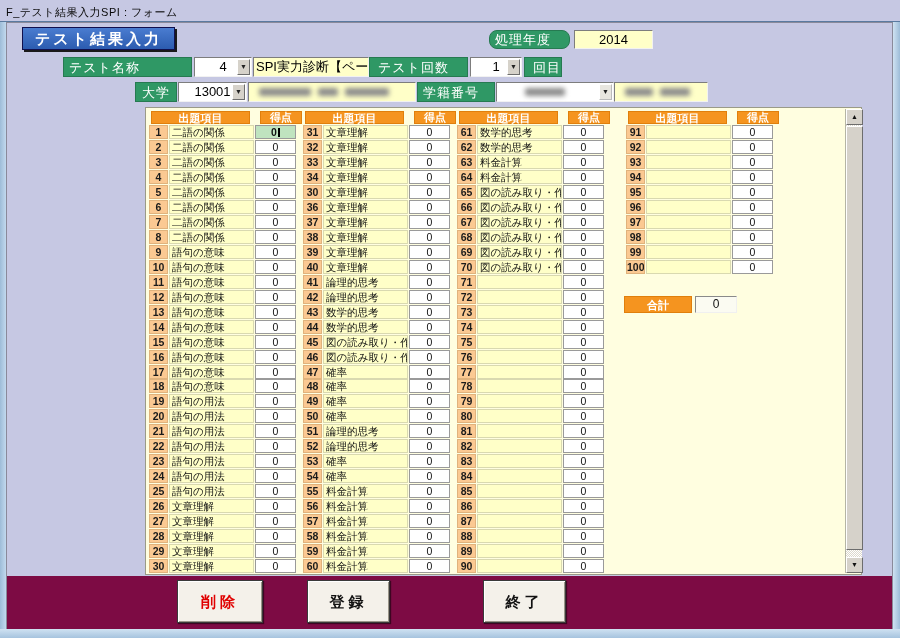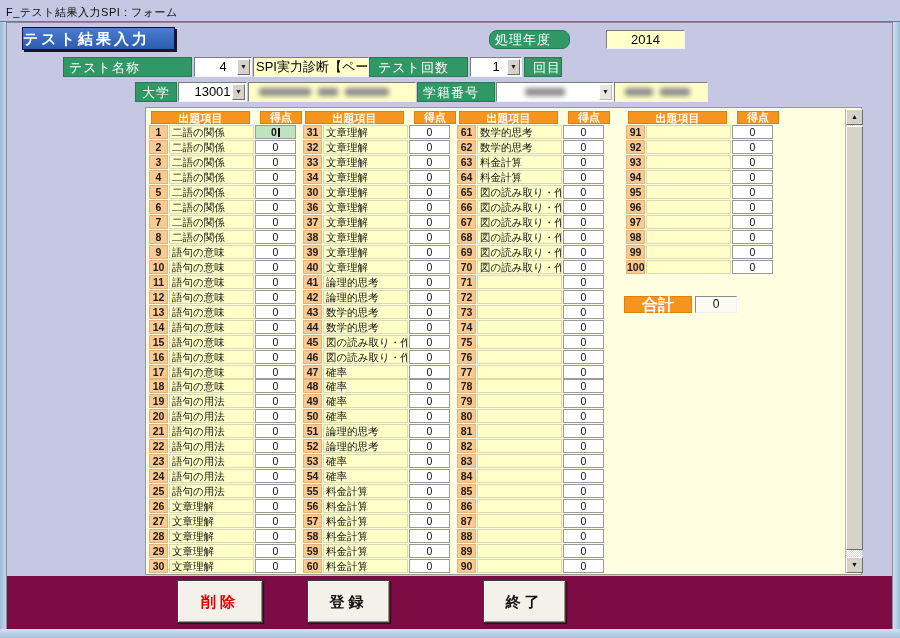--- a/index.html
+++ b/index.html
@@ -13,21 +13,21 @@
     border-bottom:1px solid #5a7aa0; }
   .titlebar-text { position:absolute; left:6px; top:5px; font-size:11px; color:#0a0a0a; letter-spacing:0.5px; }
   .border-left  { position:absolute; left:0; top:22px; width:6px;  height:616px; background:linear-gradient(to right,#9dbcd8,#c2d9ee); }
   .border-right { position:absolute; left:893px; top:22px; width:7px; height:616px; background:linear-gradient(to left,#9dbcd8,#cfe2f2); }
   .border-bottom{ position:absolute; left:0; top:629px; width:900px; height:9px; background:linear-gradient(to bottom,#cfe2f2,#a6c3de); }
   .form-edge { position:absolute; left:6px; top:22px; width:887px; height:607px; border:1px solid #8a8a9a; border-bottom:none; pointer-events:none; }
 
   
   .main-btn { position:absolute; left:22px; top:27px; width:153px; height:23px;
     background:linear-gradient(to bottom,#4a7cd0,#2c5cb0); color:#fff; font-size:15px; font-weight:bold;
-    letter-spacing:3px; line-height:21px; border:1px solid #10104e;
+    letter-spacing:3px; text-align:center; line-height:21px; border:1px solid #10104e;
     box-shadow:2px 2px 0 #1a1a1a; cursor:pointer; }
   .glabel { position:absolute; height:20px; background:#2f9865; color:#fff; font-size:13px;
     line-height:19px; padding-left:5px; border:1px solid #267a51; letter-spacing:1px; }
   .ybox { position:absolute; height:20px; background:#ffffc8; color:#000; font-size:13px;
     line-height:18px; border:1px solid; border-color:#7d7d7d #f2f2f2 #f2f2f2 #7d7d7d; }
   .wbox { position:absolute; height:20px; background:#fff; color:#000; font-size:13px;
     line-height:18px; border:1px solid; border-color:#7d7d7d #f2f2f2 #f2f2f2 #7d7d7d; }
   .center { text-align:center; }
   .combo-arrow { position:absolute; right:1px; top:1px; width:13px; height:16px;
     background:#d6d2ca; border:1px solid; border-color:#fff #6d6d6d #6d6d6d #fff;
@@ -51,21 +51,21 @@
           text-align:center; line-height:12px; font-weight:bold; color:#1a1a1a; }
   .citem { left:20px; width:85px; background:#ffffc8; border:1px solid #d9d9b0;
            line-height:12px; padding-left:2px; color:#111; }
   .cscore { left:106px; width:41px; background:#fff; border:1px solid #9a9a9a;
             text-align:center; line-height:12px; color:#111; }
   .cscore.focused { background:#bfe3bf; font-weight:bold; }
   .cscore.focused::after { content:""; display:inline-block; width:2px; height:9px;
             background:#000; vertical-align:-1px; margin-left:1px; }
 
   .total-label { position:absolute; left:478px; top:188px; width:68px; height:17px;
-    background:#f5941f; color:#fff; font-size:16px; font-weight:bold; text-align:center;
+    background:#f5941f; color:#fff; font-size:11px; font-weight:bold; text-align:center;
     line-height:16px; border:1px solid #e07f0c; }
   .total-value { position:absolute; left:549px; top:188px; width:42px; height:17px;
     background:#fbfbf2; border:1px solid; border-color:#8a8a8a #f0f0f0 #f0f0f0 #8a8a8a;
     font-size:12px; text-align:center; line-height:15px; color:#111; }
 
   
   .vscroll { position:absolute; left:699px; top:1px; width:17px; height:464px;
     background:repeating-conic-gradient(#fff 0 25%,#dcd8cc 0 50%) 0 0/2px 2px; border-left:1px solid #b5b5a5; }
   .sbtn { position:absolute; left:0; width:17px; height:16px; background:#d6d2ca;
     border:1px solid; border-color:#fff #6d6d6d #6d6d6d #fff; text-align:center;
@@ -87,21 +87,21 @@
 
 <div class="window">
 
   <div class="titlebar">
     <span class="titlebar-text">F_テスト結果入力SPI : フォーム</span>
   </div>
 
   <div class="main-btn">テスト結果入力</div>
 
   <div class="glabel" style="left:489px;top:30px;width:81px;height:19px;line-height:18px;border-radius:8px;">処理年度</div>
-  <div class="ybox center" style="left:606px;top:30px;width:79px;height:19px;">2014</div>
+  <div class="ybox center" style="left:574px;top:30px;width:79px;height:19px;">2014</div>
 
   <div class="glabel" style="left:63px;top:57px;width:129px;">テスト名称</div>
   <div class="wbox center" style="left:194px;top:57px;width:58px;">
     <span>4</span>
     <span class="combo-arrow">▼</span>
   </div>
   <div class="ybox clip" style="left:253px;top:57px;width:116px;padding-left:2px;">SPI実力診断【ペーパーテス</div>
 
   <div class="glabel" style="left:369px;top:57px;width:99px;padding-left:8px;">テスト回数</div>
   <div class="wbox center" style="left:470px;top:57px;width:52px;">

